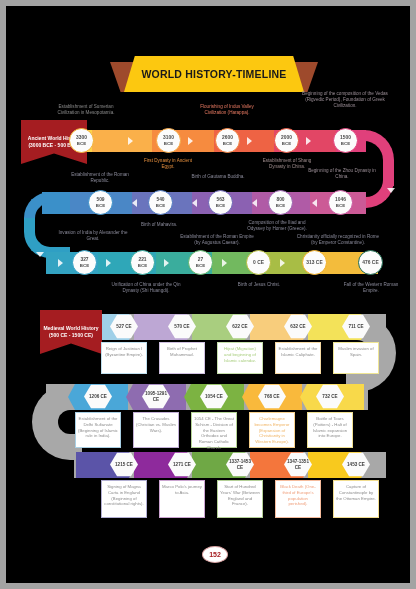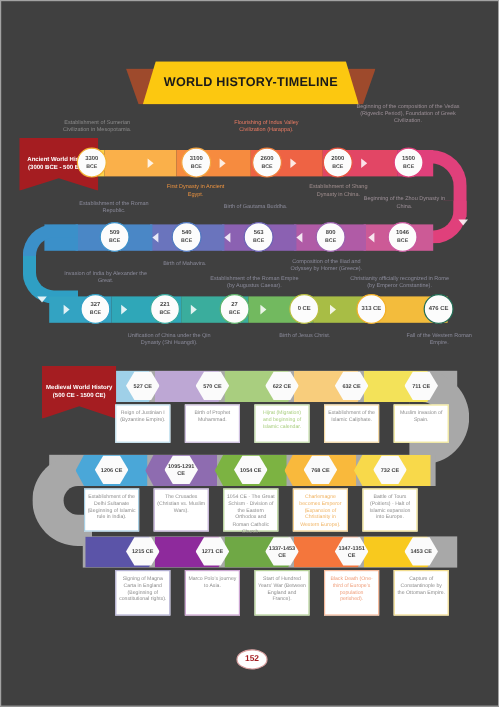--- a/index.html
+++ b/index.html
@@ -5,23 +5,23 @@
   html,body{margin:0;padding:0;}
   body{
     width:416px;height:589px;
     background:#ffffff;
     font-family:"Liberation Sans", sans-serif;
     overflow:hidden;
   }
   .page{
     position:relative;
     width:416px;height:589px;
-    background:#404040;
+    background:#000000;
     box-sizing:border-box;
-    border:1px solid #a3a3a3;
+    border:6px solid #a3a3a3;
     overflow:hidden;
   }
 
   
   .title-wrap{position:absolute;left:0;top:50px;width:416px;height:38px;}
   .ribbon-tail{position:absolute;top:6px;width:44px;height:30px;background:#9e4a2c;}
   .ribbon-tail.left{left:104px;clip-path:polygon(0 0,100% 0,100% 100%,24% 100%);}
   .ribbon-tail.right{right:104px;clip-path:polygon(0 0,100% 0,76% 100%,0 100%);}
   .ribbon-main{
     position:absolute;left:118px;top:0;width:180px;height:36px;

